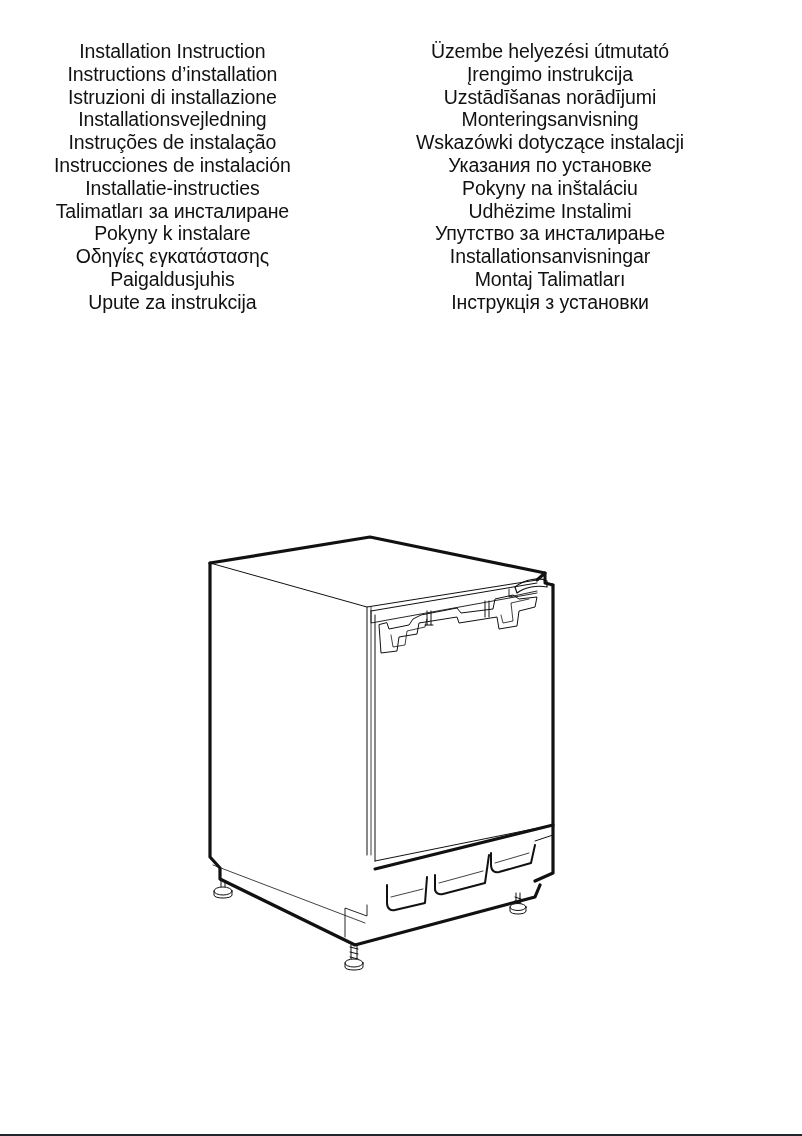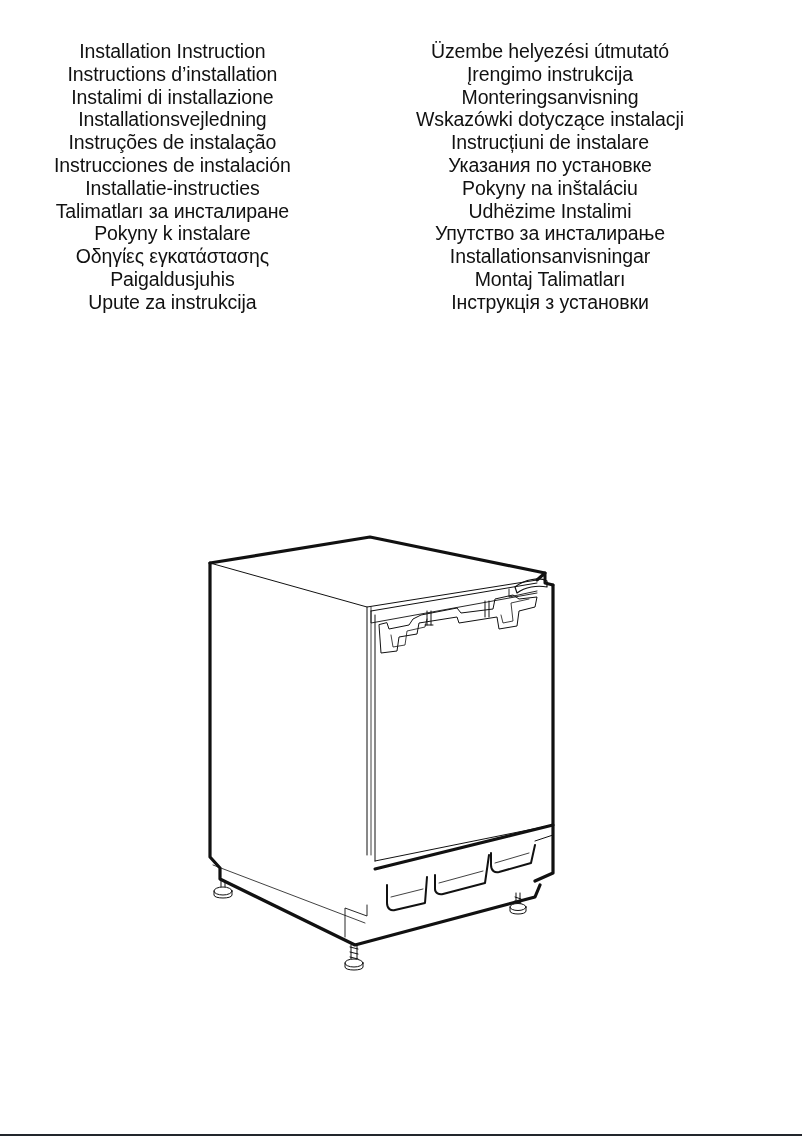--- a/index.html
+++ b/index.html
@@ -46,38 +46,38 @@
       height: 2px;
       background: #22262c;
     }
   </style>
 </head>
 <body>
 
 <ul class="col col-left">
   <li>Installation Instruction</li>
   <li>Instructions d’installation</li>
-  <li>Instalimi di installazione</li>
+  <li>Istruzioni di installazione</li>
   <li>Installationsvejledning</li>
   <li>Instruções de instalação</li>
   <li>Instrucciones de instalación</li>
   <li>Installatie-instructies</li>
   <li>Talimatları за инсталиране</li>
   <li>Pokyny k instalare</li>
   <li>Οδηγίες εγκατάστασης</li>
   <li>Paigaldusjuhis</li>
   <li>Upute za instrukcija</li>
 </ul>
 
 <ul class="col col-right">
   <li>Üzembe helyezési útmutató</li>
   <li>Įrengimo instrukcija</li>
+  <li>Uzstādīšanas norādījumi</li>
   <li>Monteringsanvisning</li>
   <li>Wskazówki dotyczące instalacji</li>
-  <li>Instrucțiuni de instalare</li>
   <li>Указания по установке</li>
   <li>Pokyny na inštaláciu</li>
   <li>Udhëzime Instalimi</li>
   <li>Упутство за инсталирање</li>
   <li>Installationsanvisningar</li>
   <li>Montaj Talimatları</li>
   <li>Інструкція з установки</li>
 </ul>
 
 <div class="illustration">

